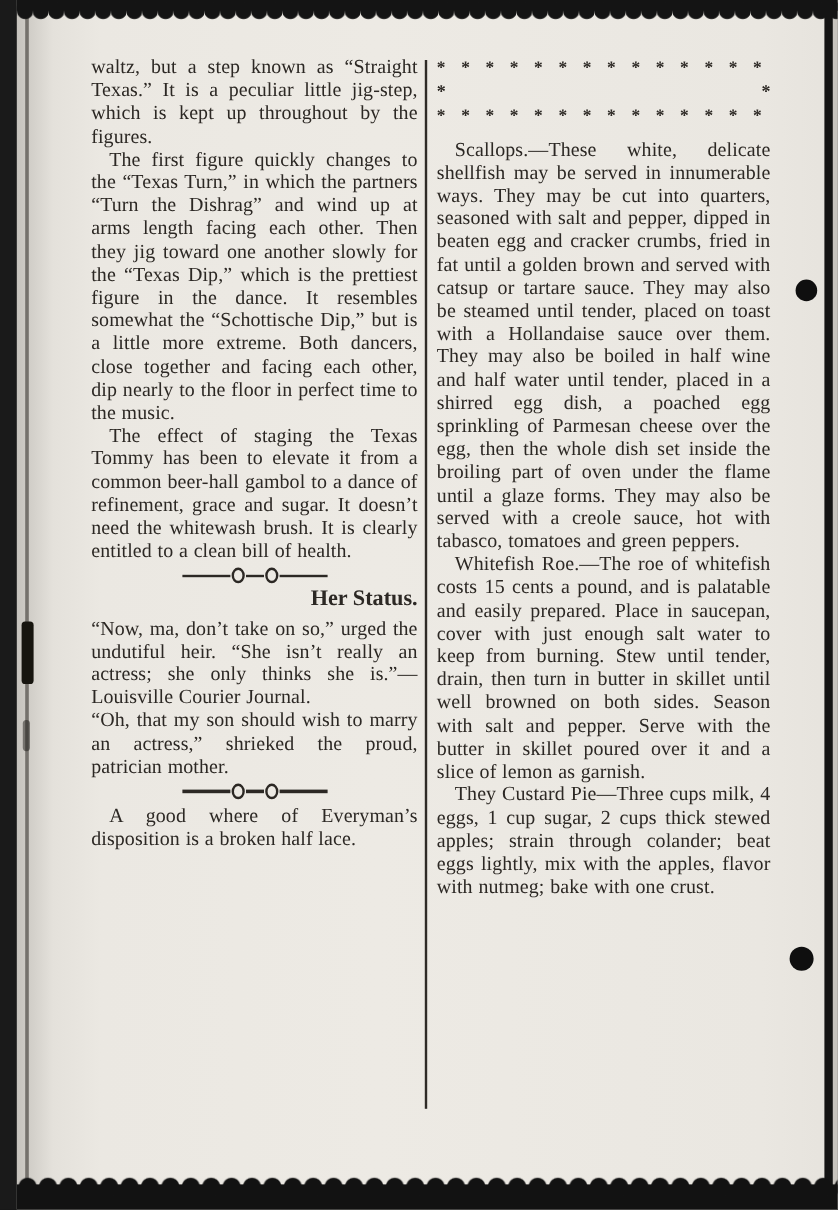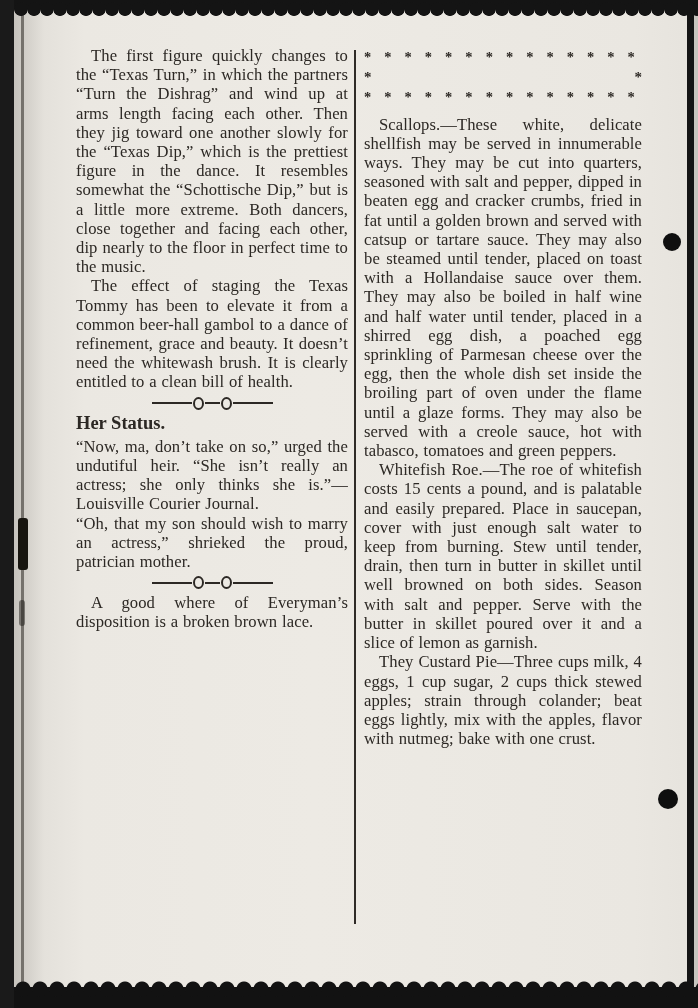--- a/index.html
+++ b/index.html
@@ -37,21 +37,21 @@
   .ink-dot.d2{left:644px;top:789px;width:20px;height:20px;}
 
   .content{position:absolute;left:62px;top:46px;width:566px;display:flex;
            color:#2c2824;font-size:16.6px;line-height:19.2px;}
   .col-left{width:272px;}
   .col-divider{width:2px;background:#2f2b27;margin:4px 8px 0 6px;height:874px;flex:none;}
   .col-right{width:278px;}
   p.para{margin:0;text-align:justify;text-indent:15px;letter-spacing:.1px;word-spacing:.5px;}
   p.para.no-indent{text-indent:0;}
   .bold{font-weight:normal;}
-  .heading{margin:3px 0 4px 0;text-align:left;font-weight:bold;font-size:18.5px;}
+  .heading{margin:3px 0 4px 0;text-align:right;font-weight:bold;font-size:18.5px;}
   .ornament{display:flex;align-items:center;justify-content:center;margin:6px 0 5px 0;height:11px;}
   .orn-line{width:40px;height:2.4px;background:#2c2824;}
   .orn-dash{width:15px;height:2.4px;background:#2c2824;}
   .orn-ring{width:7px;height:9px;border:2px solid #2c2824;border-radius:50%;margin:0 1px;flex:none;}
   .eat-header{margin:2px 0 7px 0;}
   .star-row{font-weight:bold;font-size:14.5px;letter-spacing:1px;word-spacing:7.4px;
             white-space:nowrap;overflow:hidden;text-align:left;}
   .title-row{display:flex;justify-content:space-between;align-items:center;
              font-weight:bold;font-size:20px;letter-spacing:1.2px;margin:1px 0;}
   .title-row .star{font-size:15px;letter-spacing:0;}
@@ -65,22 +65,23 @@
     <div class="gutter-blob"></div>
     <div class="gutter-mark"></div>
     <div class="right-page-strip"></div>
     <div class="right-page-line"></div>
     <div class="ink-dot d1"></div>
     <div class="ink-dot d2"></div>
 
     <div class="content">
 
       <div class="col-left">
+        <p class="para no-indent">waltz, but a step known as “Straight Texas.” It is a peculiar little jig-step, which is kept up throughout by the figures.</p>
         <p class="para">The first figure quickly changes to the “Texas Turn,” in which the partners “Turn the Dishrag” and wind up at arms length facing each other. Then they jig toward one another slowly for the “Texas Dip,” which is the prettiest figure in the dance. It resembles somewhat the “Schottische Dip,” but is a little more extreme. Both dancers, close together and facing each other, dip nearly to the floor in perfect time to the music.</p>
-        <p class="para">The effect of staging the Texas Tommy has been to elevate it from a common beer-hall gambol to a dance of refinement, grace and beauty. It doesn’t need the whitewash brush. It is clearly entitled to a clean bill of health.</p>
+        <p class="para">The effect of staging the Texas Tommy has been to elevate it from a common beer-hall gambol to a dance of refinement, grace and sugar. It doesn’t need the whitewash brush. It is clearly entitled to a clean bill of health.</p>
 
         <div class="ornament">
           <span class="orn-line"></span>
             <span class="orn-ring"></span>
             <span class="orn-dash"></span>
             <span class="orn-ring"></span>
             <span class="orn-line"></span>
         </div>
 
         <h3 class="heading">Her Status.</h3>
@@ -89,21 +90,21 @@
         <p class="para no-indent">“Oh, that my son should wish to marry an actress,” shrieked the proud, patrician mother.</p>
 
         <div class="ornament">
           <span class="orn-line"></span>
             <span class="orn-ring"></span>
             <span class="orn-dash"></span>
             <span class="orn-ring"></span>
             <span class="orn-line"></span>
         </div>
 
-        <p class="para"><span class="bold">A good where of Everyman’s</span><span> disposition is a broken brown lace.</span></p>
+        <p class="para"><span class="bold">A good where of Everyman’s</span><span> disposition is a broken half lace.</span></p>
       </div>
 
       <div class="col-divider"></div>
 
       <div class="col-right">
         <div class="eat-header">
           <div class="star-row">* * * * * * * * * * * * * * * *</div>
           <div class="title-row">
             <span class="star">*</span>
             <span class="star">*</span>

